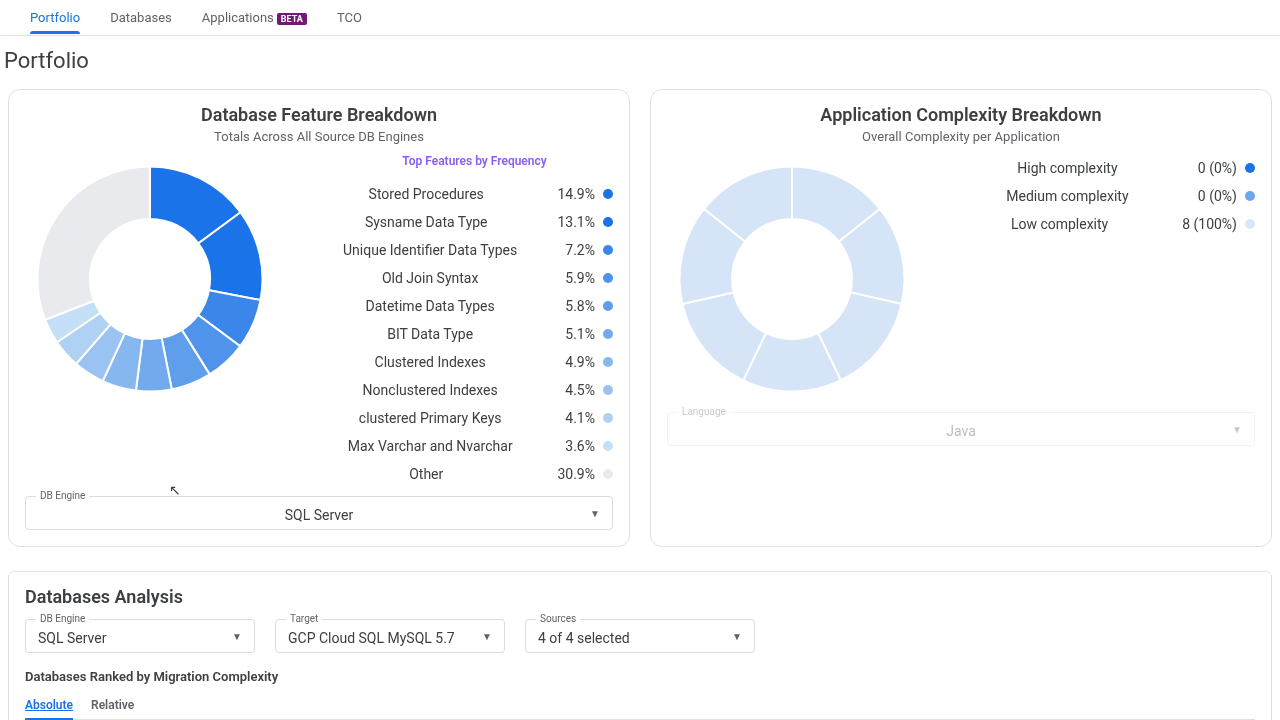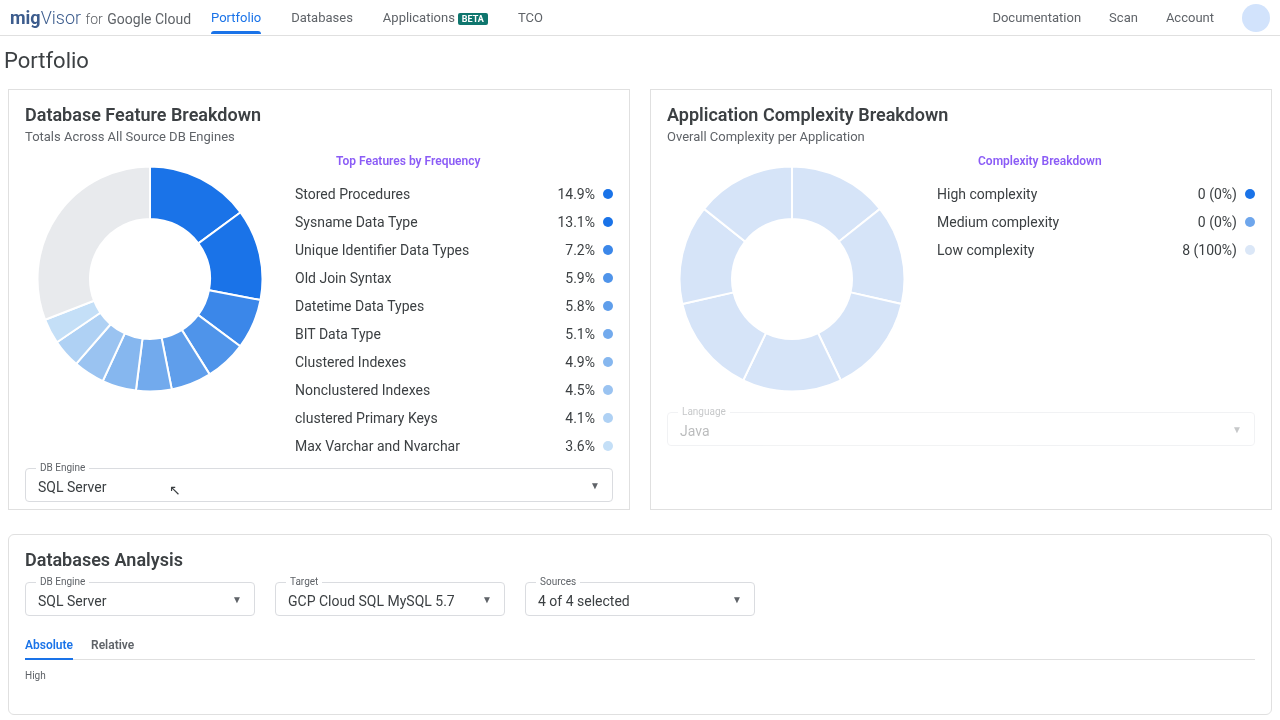--- a/index.html
+++ b/index.html
@@ -7,28 +7,28 @@
 .topnav { display:flex; align-items:center; height:36px; padding:0 10px; border-bottom:1px solid #e0e0e0; }
 .logo { font-size:18px; font-weight:500; color:#1a73e8; }
 .logo .mig { color:#3c5c8d; font-weight:700; }
 .logo .visor { color:#3c5c8d; font-weight:300; }
 .logo .for { color:#5f6368; font-weight:300; font-size:14px; }
 .logo .google { color:#5f6368; font-weight:400; font-size:14px; }
 .nav-items { display:flex; gap:30px; margin-left:20px; }
 .nav-item { color:#5f6368; cursor:pointer; padding:8px 0; font-size:13px; position:relative; }
 .nav-item.active { color:#1a73e8; }
 .nav-item.active::after { content:''; position:absolute; bottom:-1px; left:0; right:0; height:3px; background:#1a73e8; border-radius:3px 3px 0 0; }
-.badge { background:#0f766e; color:#fff; font-size:9px; padding:1px 4px; border-radius:2px; margin-left:3px; font-weight:700; }
+.badge { background:#701a75; color:#fff; font-size:9px; padding:1px 4px; border-radius:2px; margin-left:3px; font-weight:700; }
 .nav-right { margin-left:auto; display:flex; gap:28px; align-items:center; }
 .nav-right span { color:#5f6368; cursor:pointer; font-size:13px; }
 .avatar { width:28px; height:28px; border-radius:50%; background:#d2e3fc; }
 .page { padding:12px 8px; }
 .page-title { font-size:22px; font-weight:400; color:#3c4043; margin-bottom:16px; margin-left:-4px; }
 .cards-row { display:flex; gap:20px; }
-.card { flex:1; border:1px solid #e0e0e0; border-radius:0; padding:14px 16px 7px; }
+.card { flex:1; border:1px solid #e0e0e0; border-radius:12px; padding:14px 16px 16px;text-align:center; }
 .card-title { font-size:18px; font-weight:600; color:#3c4043; margin-bottom:4px; }
 .card-sub { font-size:13px; color:#5f6368; margin-bottom:10px; }
 .card-body { display:flex; gap:20px; }
 .donut-wrap { width:250px; height:250px; position:relative; }
 .legend { flex:1; }
 .legend-title { font-weight:600; font-size:12px; color:#8b5cf6; margin-bottom:12px;margin-left:41px; }
 .legend-row { display:flex; align-items:center; font-size:14px; color:#3c4043; padding:6px 0; }
 .legend-row .lbl { flex:1; }
 .legend-row .pct { margin-right:8px; color:#3c4043; }
 .legend-row .dot { width:10px; height:10px; border-radius:50%; }
@@ -36,46 +36,35 @@
 .select-lbl { position:absolute; top:-7px; left:10px; background:#fff; padding:0 4px; font-size:10px; color:#5f6368; }
 .select-val { font-size:14px; color:#3c4043; }
 .select-wrap .chev { position:absolute; right:12px; top:50%; transform:translateY(-50%); color:#5f6368; font-size:10px; }
 .section { margin-top:24px; border:1px solid #e0e0e0; border-radius:6px; padding:14px 16px; }
 .section-title { font-size:18px; font-weight:600; color:#3c4043; margin-bottom:12px; }
 .filters-row { display:flex; gap:20px; margin-bottom:16px; }
 .filters-row .select-wrap { width:230px; margin-top:0; }
 .sub-title { font-weight:600; font-size:13px; color:#3c4043; margin-bottom:8px; }
 .tabs { display:flex; gap:18px; border-bottom:1px solid #e0e0e0; margin-bottom:10px; }
 .tab { padding:6px 0; font-size:12px; font-weight:600; color:#5f6368; cursor:pointer; }
-.tab.active { color:#1a73e8; border-bottom:2px solid #1a73e8; margin-bottom:-1px; }
+.tab.active { color:#1a73e8; border-bottom:2px solid #1a73e8; margin-bottom:-1px;text-decoration:underline; }
 .chart-area { height:30px; position:relative; padding-left:40px;}
 .y-lbl { position:absolute; left:0; font-size:10px; color:#5f6368; }
 .cursor { position:absolute; left:160px; top:392px; font-size:14px; pointer-events:none; z-index:10; }
 .faded { opacity:0.35; }
 </style>
 </head>
 <body>
 
 <div class="topnav">
-  <div class="logo">
-    <span class="mig">mig</span><span class="visor">Visor</span>
-    <span class="for">for</span>
-    <span class="google">Google Cloud</span>
-  </div>
   <div class="nav-items">
     <div class="nav-item active">Portfolio</div>
     <div class="nav-item">Databases</div>
     <div class="nav-item"><span>Applications</span><span class="badge">BETA</span></div>
     <div class="nav-item">TCO</div>
-  </div>
-  <div class="nav-right">
-    <span>Documentation</span>
-    <span>Scan</span>
-    <span>Account</span>
-    <div class="avatar"></div>
   </div>
 </div>
 
 <div class="page">
   <div class="page-title">Portfolio</div>
 
   <div class="cards-row">
 
     <div class="card" style="position:relative;">
       <div class="card-title">Database Feature Breakdown</div>
@@ -142,20 +131,25 @@
               <div class="legend-row">
                 <span class="lbl">clustered Primary Keys</span>
                 <span class="pct">4.1%</span>
                 <span class="dot" style="background:#afd1f4"></span>
               </div>
               <div class="legend-row">
                 <span class="lbl">Max Varchar and Nvarchar</span>
                 <span class="pct">3.6%</span>
                 <span class="dot" style="background:#c4dff7"></span>
               </div>
+              <div class="legend-row">
+                <span class="lbl">Other</span>
+                <span class="pct">30.9%</span>
+                <span class="dot" style="background:#e8eaed"></span>
+              </div>
             </div>
         </div>
       </div>
       <div class="select-wrap">
         <span class="select-lbl">DB Engine</span>
         <span class="select-val">SQL Server</span>
         <span class="chev">▼</span>
       </div>
       <div class="cursor">↖</div>
     </div>
@@ -169,21 +163,20 @@
               <path d="M50,5 A45,45 0 0 1 85.18241671106134,21.94295891635699 L68.76395557923271,35.03624475539039 A24,24 0 0 0 50,26 Z" fill="#d6e4f8" stroke="#fff" stroke-width="0.8"></path>
               <path d="M85.18241671106134,21.94295891635699 A45,45 0 0 1 93.87175604818206,60.01344202803414 L73.39826989236377,55.340502414951544 A24,24 0 0 0 68.76395557923271,35.03624475539039 Z" fill="#d6e4f8" stroke="#fff" stroke-width="0.8"></path>
               <path d="M93.87175604818206,60.01344202803414 A45,45 0 0 1 69.52476826029013,90.54359905560887 L60.4132097388214,71.62325282965806 A24,24 0 0 0 73.39826989236377,55.340502414951544 Z" fill="#d6e4f8" stroke="#fff" stroke-width="0.8"></path>
               <path d="M69.52476826029013,90.54359905560887 A45,45 0 0 1 30.475231739709905,90.54359905560887 L39.58679026117861,71.62325282965807 A24,24 0 0 0 60.4132097388214,71.62325282965806 Z" fill="#d6e4f8" stroke="#fff" stroke-width="0.8"></path>
               <path d="M30.475231739709905,90.54359905560887 A45,45 0 0 1 6.128243951817943,60.01344202803417 L26.601730107636236,55.34050241495156 A24,24 0 0 0 39.58679026117861,71.62325282965807 Z" fill="#d6e4f8" stroke="#fff" stroke-width="0.8"></path>
               <path d="M6.128243951817943,60.01344202803417 A45,45 0 0 1 14.817583288938629,21.94295891635703 L31.236044420767268,35.03624475539041 A24,24 0 0 0 26.601730107636236,55.34050241495156 Z" fill="#d6e4f8" stroke="#fff" stroke-width="0.8"></path>
               <path d="M14.817583288938629,21.94295891635703 A45,45 0 0 1 49.99999999999995,5 L49.99999999999997,26 A24,24 0 0 0 31.236044420767268,35.03624475539041 Z" fill="#d6e4f8" stroke="#fff" stroke-width="0.8"></path>
             </svg>
         </div>
         <div class="legend">
-          <div class="legend-title">Complexity Breakdown</div>
           <div id="complexity-rows">
               <div class="legend-row">
                 <span class="lbl">High complexity</span>
                 <span class="pct">0 (0%)</span>
                 <span class="dot" style="background:#1a73e8"></span>
               </div>
               <div class="legend-row">
                 <span class="lbl">Medium complexity</span>
                 <span class="pct">0 (0%)</span>
                 <span class="dot" style="background:#6ea6ec"></span>
@@ -216,20 +209,21 @@
         <span class="select-lbl">Target</span>
         <span class="select-val">GCP Cloud SQL MySQL 5.7</span>
         <span class="chev">▼</span>
       </div>
       <div class="select-wrap">
         <span class="select-lbl">Sources</span>
         <span class="select-val">4 of 4 selected</span>
         <span class="chev">▼</span>
       </div>
     </div>
+    <div class="sub-title">Databases Ranked by Migration Complexity</div>
     <div class="tabs">
       <div class="tab active">Absolute</div>
       <div class="tab">Relative</div>
     </div>
     <div class="chart-area">
       <span class="y-lbl">High</span>
     </div>
   </div>
 </div>
 

